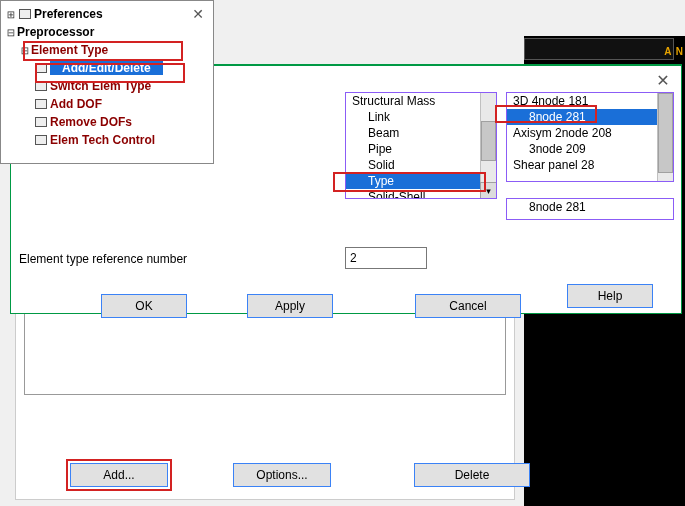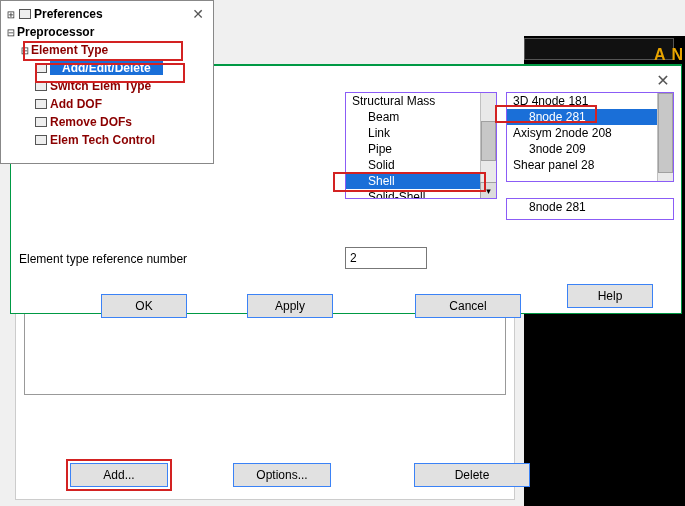--- a/index.html
+++ b/index.html
@@ -62,21 +62,21 @@
   .tree-row.level2 { padding-left: 28px; }
   .tree-row .darkred { color: #8b0000; }
   .tree-row .black { color: #000; }
   .tree-row .selected-label { background: #1a6fd8; color: #fff; padding: 0 12px; }
 
   .red-et  { position:absolute; left: 22px; top: 40px;  width: 160px; height: 20px; border: 2px solid #d32222; }
   .red-aed { position:absolute; left: 34px; top: 62px;  width: 150px; height: 20px; border: 2px solid #d32222; }
 
   .indent-item { padding-left: 22px !important; }
 
-  .gold-an { position:absolute; right:1px; top:46px; font-size:16px; font-weight:bold; color:#e8a400; letter-spacing:1px;}
+  .gold-an { position:absolute; right:1px; top:46px; font-size:10px; font-weight:bold; color:#e8a400; letter-spacing:1px;}
 </style>
 </head>
 <body>
 
 <div class="black-bg"></div>
 <div class="black-top"></div>
 <span class="gold-an">A N</span>
 
 <div class="types-panel">
   <div class="types-inner"></div>
@@ -93,25 +93,25 @@
 
   <div class="red-box red-add"></div>
 </div>
 
 <div class="lib-dialog">
   <div class="lib-close-x">✕</div>
   <div class="lib-content">
 
     <div id="cat-list" class="listbox">
       <div class="item">Structural Mass</div>
+      <div class="item indent-item">Link</div>
       <div class="item indent-item">Beam</div>
-      <div class="item indent-item">Link</div>
       <div class="item indent-item">Pipe</div>
       <div class="item indent-item">Solid</div>
-      <div class="item indent-item selected">Shell</div>
+      <div class="item indent-item selected">Type</div>
       <div class="item indent-item">Solid-Shell</div>
       <div class="scroll">
           <div class="thumb" style="top:28px;height:40px"></div>
         </div>
       <div class="drop-arrow">▾</div>
     </div>
 
     <div id="sub-list" class="listbox">
       <div class="item">3D    4node 181</div>
       <div class="item indent-item selected">8node 281</div>

